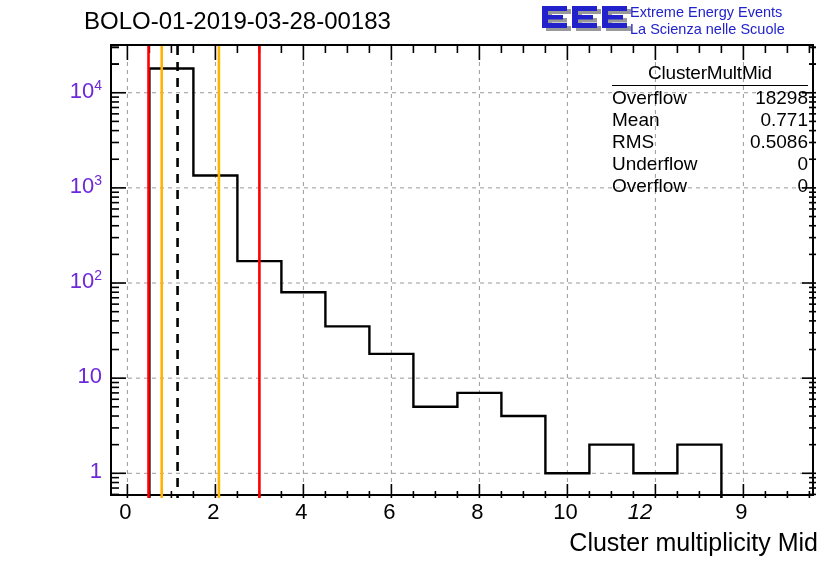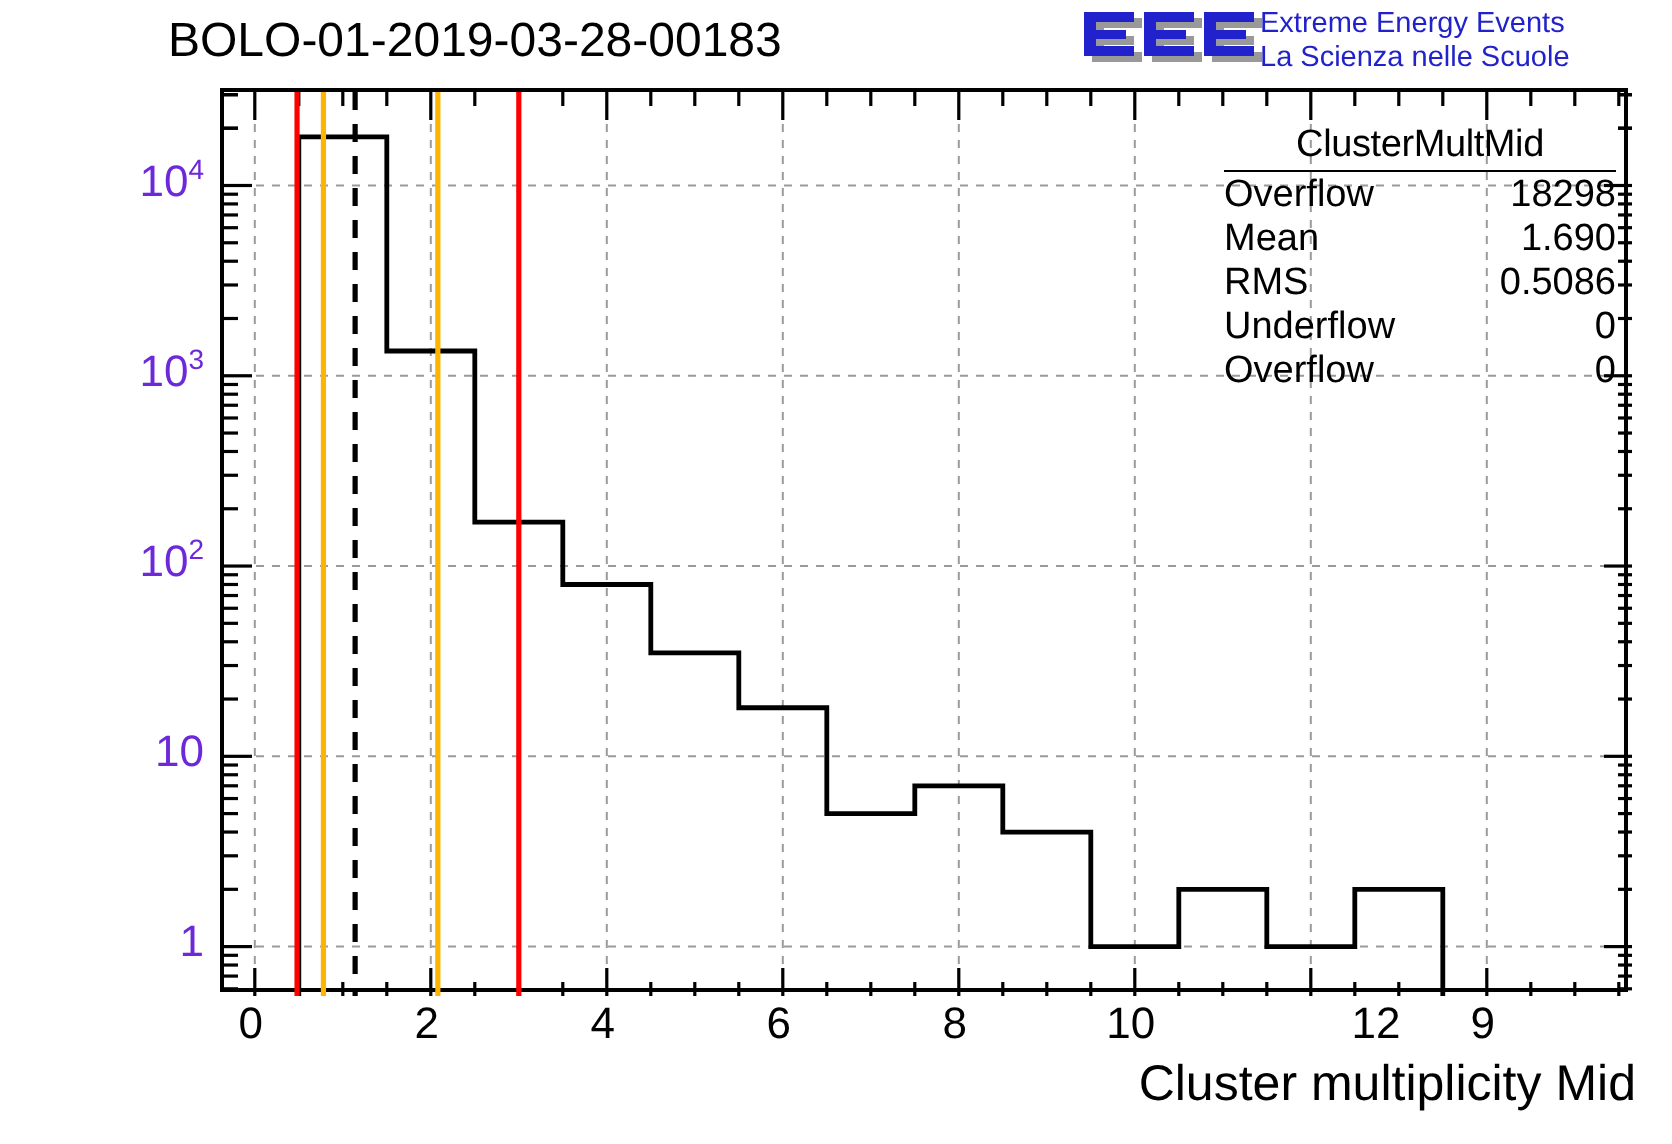--- a/index.html
+++ b/index.html
@@ -303,36 +303,36 @@
       <div class="ytick-label" style="top: 90.7471px;">10<sup>4</sup></div>
     </div>
 
   <div id="x-labels">
       <div class="xtick-label" style="left: 125.4px;">0</div>
       <div class="xtick-label" style="left: 213.4px;">2</div>
       <div class="xtick-label" style="left: 301.4px;">4</div>
       <div class="xtick-label" style="left: 389.4px;">6</div>
       <div class="xtick-label" style="left: 477.4px;">8</div>
       <div class="xtick-label" style="left: 565.4px;">10</div>
-      <div class="xtick-label" style="left: 688px;">12</div>
+      <div class="xtick-label" style="left: 640px; font-style: italic;">12</div>
       <div class="xtick-label" style="left: 741.4px;">9</div>
     </div>
 
   <div id="xaxis-title">Cluster multiplicity Mid</div>
 
   <div id="stats-box">
     <div id="stats-title">ClusterMultMid</div>
     <div id="stats-rows">
         <div class="stats-row">
           <span class="stats-key">Overflow</span>
           <span class="stats-val">18298</span>
         </div>
         <div class="stats-row">
           <span class="stats-key">Mean</span>
-          <span class="stats-val">1.690</span>
+          <span class="stats-val">0.771</span>
         </div>
         <div class="stats-row">
           <span class="stats-key">RMS</span>
           <span class="stats-val">0.5086</span>
         </div>
         <div class="stats-row">
           <span class="stats-key">Underflow</span>
           <span class="stats-val">0</span>
         </div>
         <div class="stats-row">

